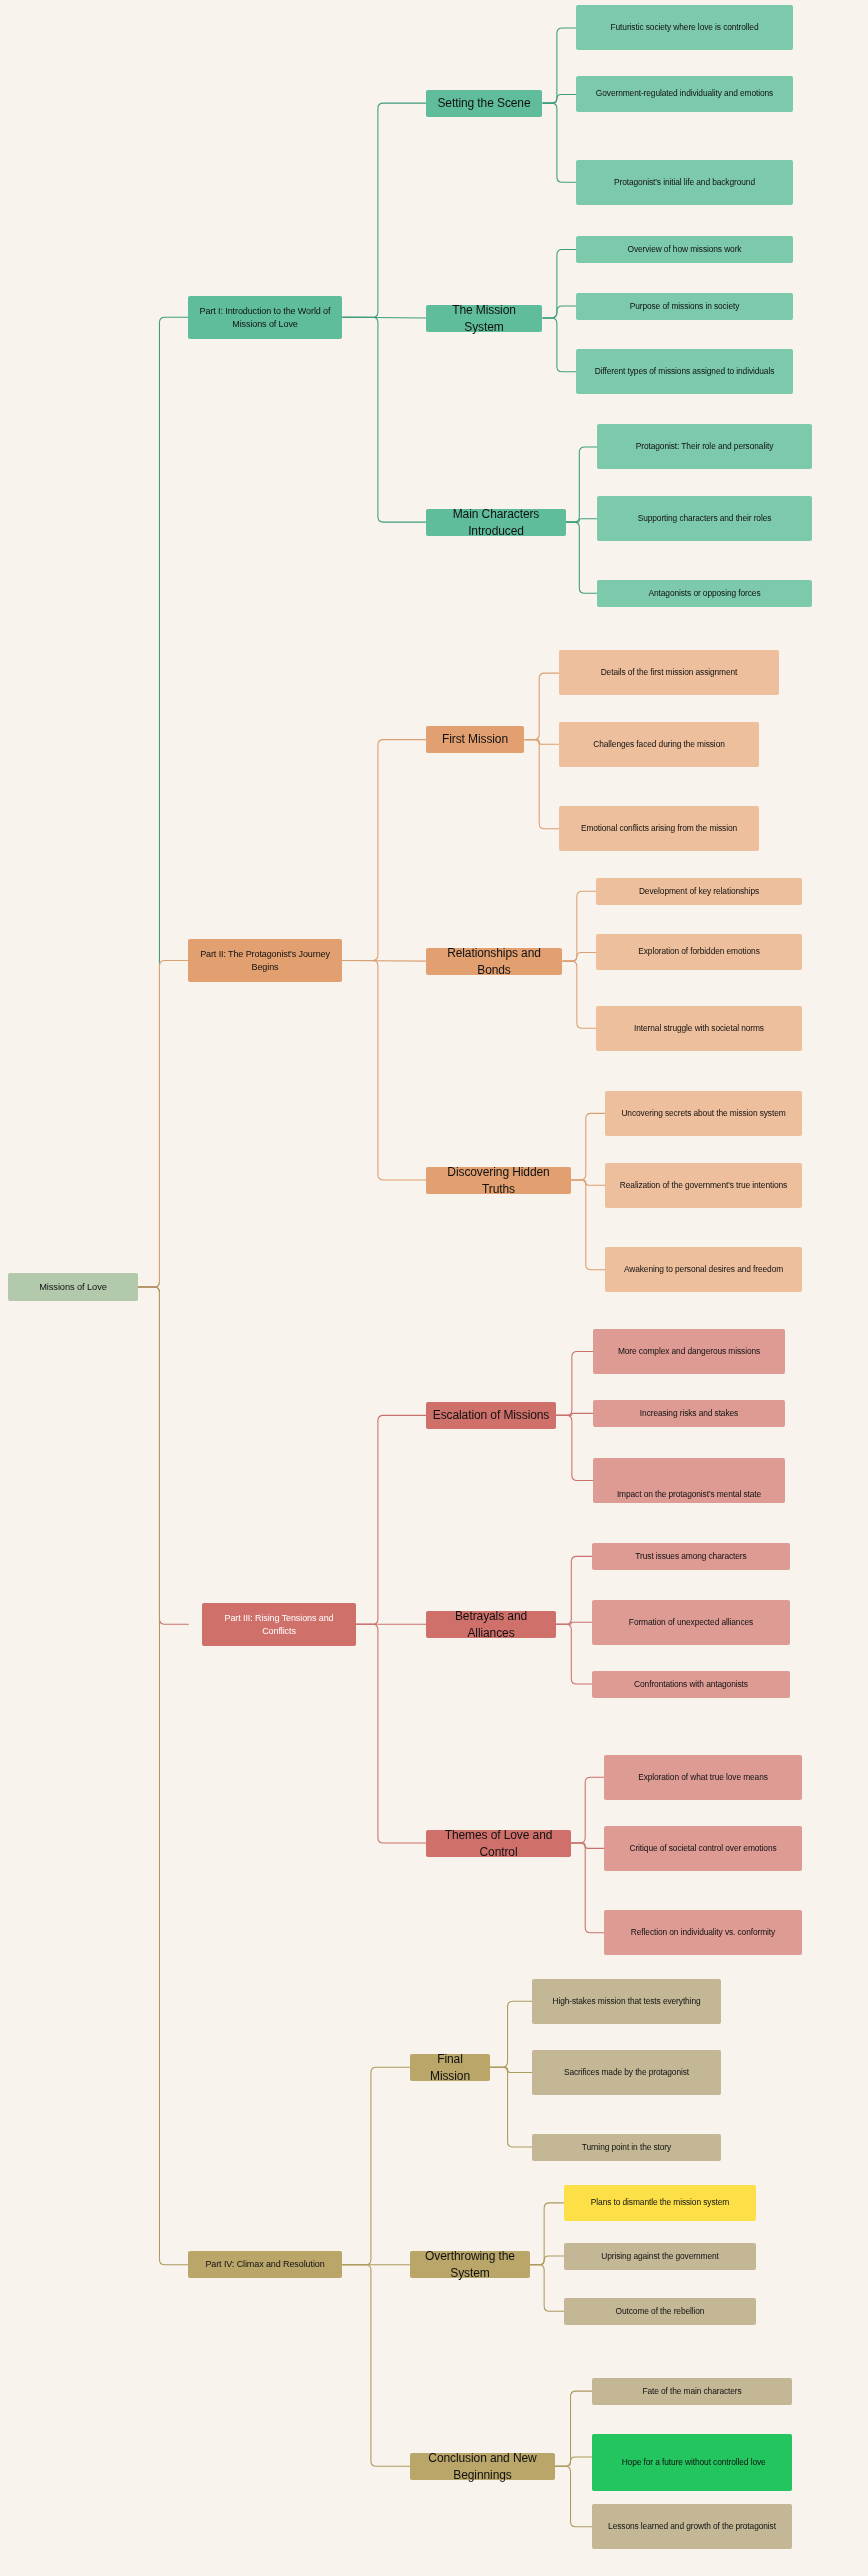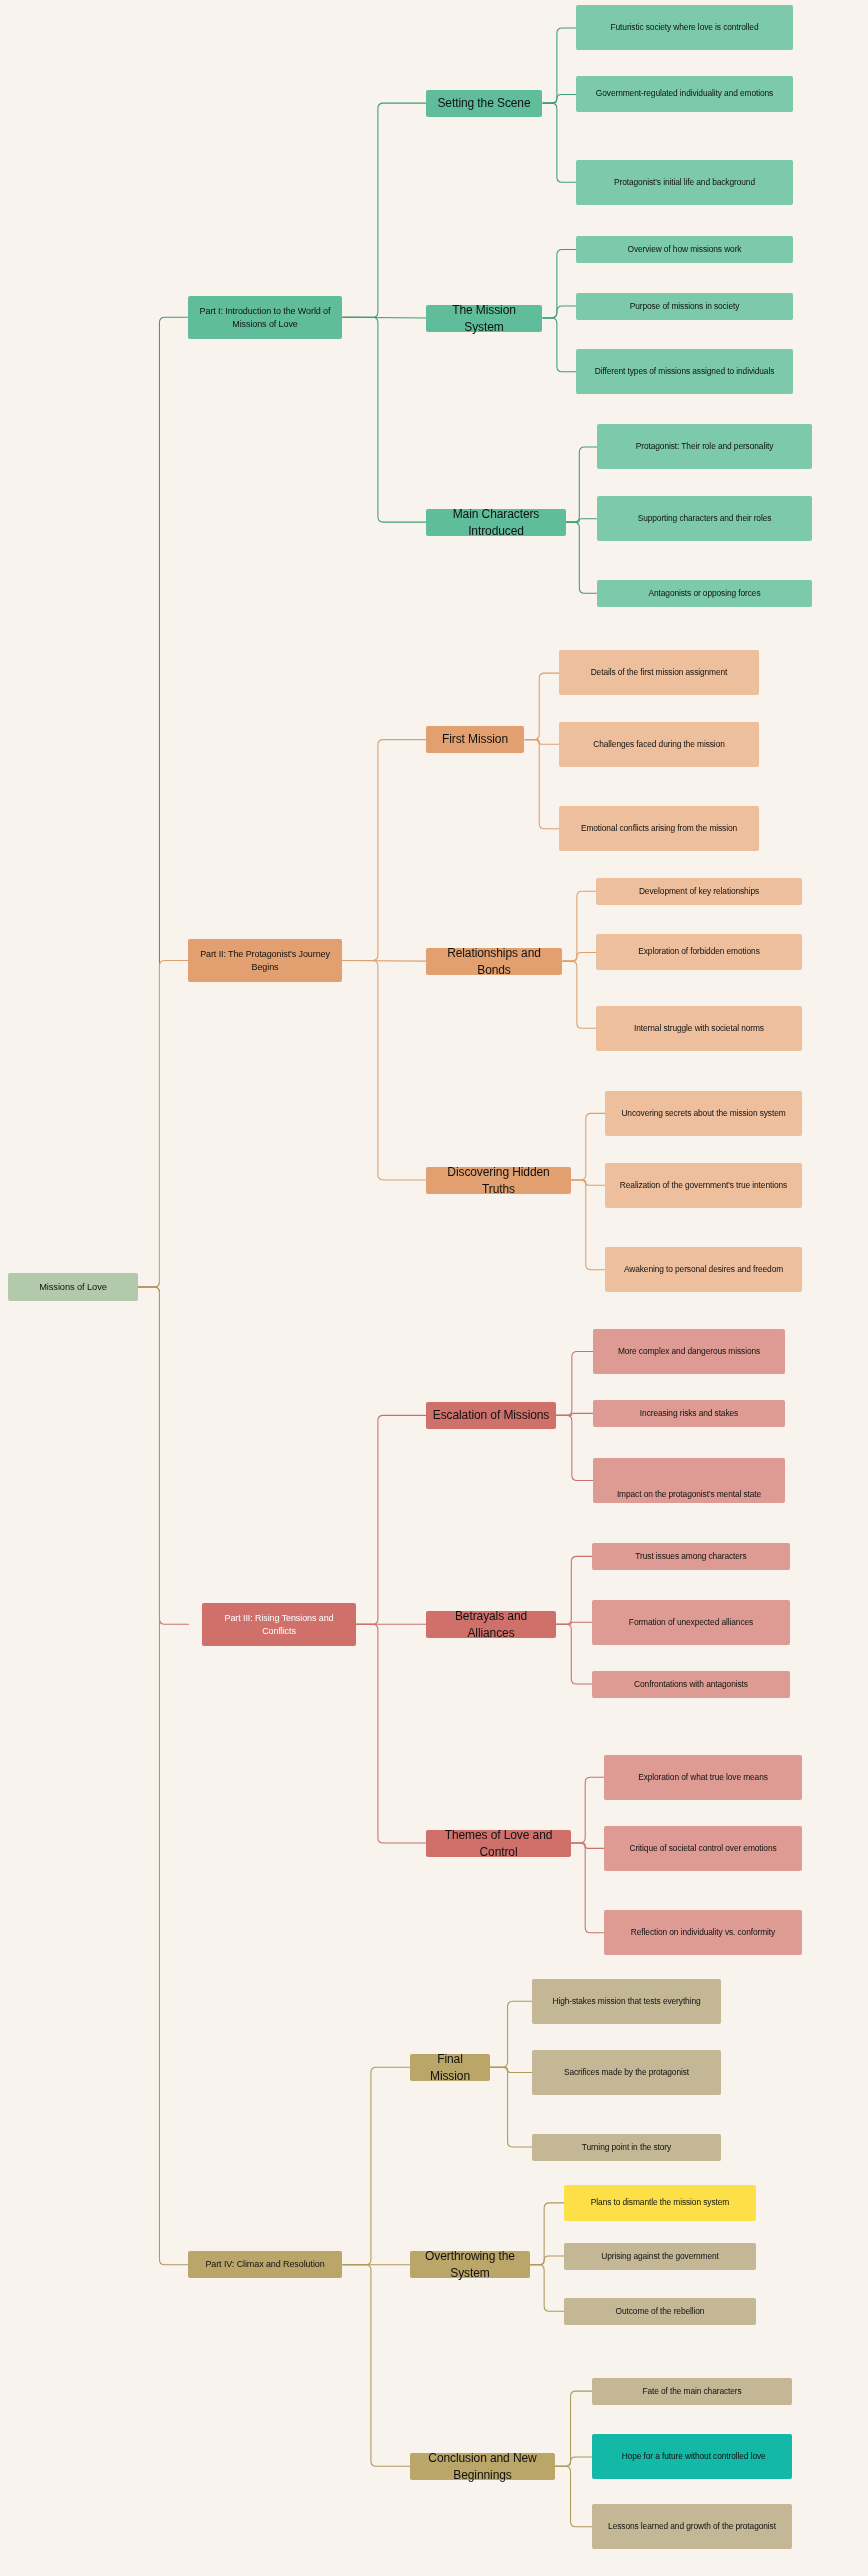--- a/index.html
+++ b/index.html
@@ -129,21 +129,21 @@
     </div>
     <div class="node lvl3" style="left: 597px; top: 580px; width: 215px; height: 27px; background: rgb(124, 202, 171);">
       <span>Antagonists or opposing forces</span>
     </div>
     <div class="node lvl1" style="left: 188px; top: 939px; width: 154px; height: 43px; background: rgb(226, 160, 112);">
       <span>Part II: The Protagonist's Journey Begins</span>
     </div>
     <div class="node lvl2" style="left: 426px; top: 726px; width: 98px; height: 27px; background: rgb(226, 160, 112);">
       <span>First Mission</span>
     </div>
-    <div class="node lvl3" style="left: 559px; top: 650px; width: 200px; height: 45px; background: rgb(238, 191, 156);">
+    <div class="node lvl3" style="left: 559px; top: 650px; width: 220px; height: 45px; background: rgb(238, 191, 156);">
       <span>Details of the first mission assignment</span>
     </div>
     <div class="node lvl3" style="left: 559px; top: 722px; width: 200px; height: 45px; background: rgb(238, 191, 156);">
       <span>Challenges faced during the mission</span>
     </div>
     <div class="node lvl3" style="left: 559px; top: 806px; width: 200px; height: 45px; background: rgb(238, 191, 156);">
       <span>Emotional conflicts arising from the mission</span>
     </div>
     <div class="node lvl2" style="left: 426px; top: 948px; width: 136px; height: 27px; background: rgb(226, 160, 112);">
       <span>Relationships and Bonds</span>
@@ -234,20 +234,20 @@
     </div>
     <div class="node lvl3" style="left: 564px; top: 2298px; width: 192px; height: 27px; background: rgb(195, 183, 149);">
       <span>Outcome of the rebellion</span>
     </div>
     <div class="node lvl2" style="left: 410px; top: 2453px; width: 145px; height: 27px; background: rgb(185, 166, 104);">
       <span>Conclusion and New Beginnings</span>
     </div>
     <div class="node lvl3" style="left: 592px; top: 2378px; width: 200px; height: 27px; background: rgb(195, 183, 149);">
       <span>Fate of the main characters</span>
     </div>
-    <div class="node lvl3" style="left: 592px; top: 2434px; width: 200px; height: 45px; background: #14b8a6; padding-left: 10px;">
+    <div class="node lvl3" style="left: 592px; top: 2434px; width: 200px; height: 57px; background: #22c55e; padding-left: 10px;">
       <span>Hope for a future without controlled love</span>
     </div>
     <div class="node lvl3" style="left: 592px; top: 2504px; width: 200px; height: 45px; background: rgb(195, 183, 149);">
       <span>Lessons learned and growth of the protagonist</span>
     </div>
   </div>
 
 
 </body></html>

